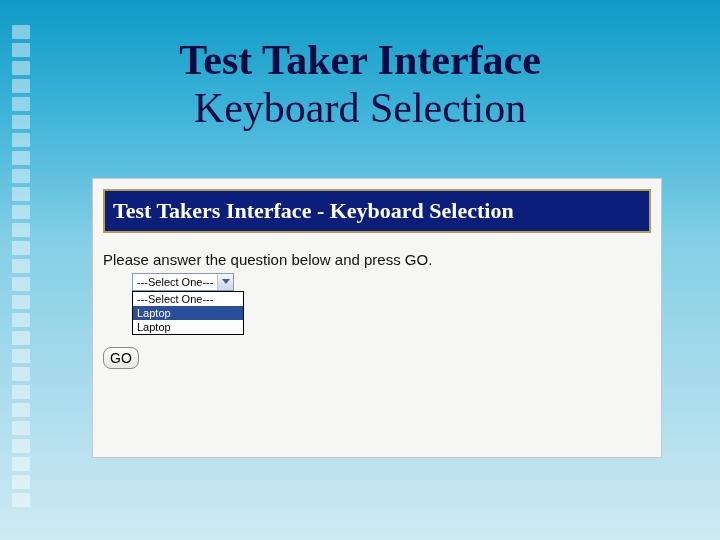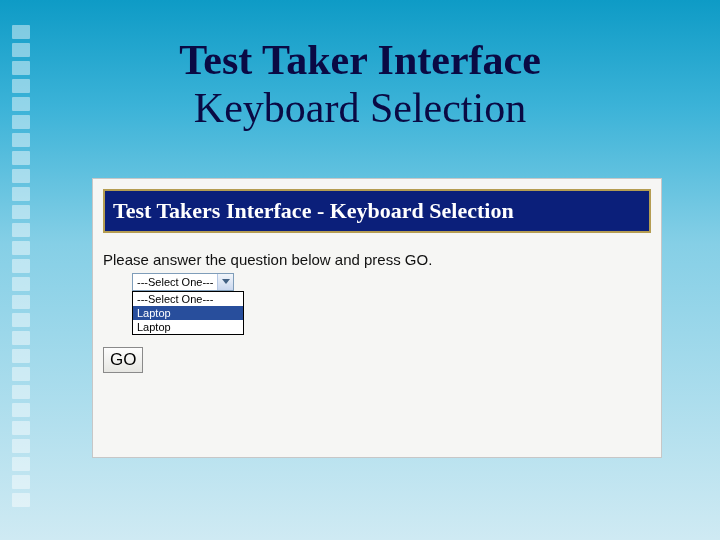--- a/index.html
+++ b/index.html
@@ -132,25 +132,25 @@
   }
   .listbox .opt.highlight {
     background: #284e9c;
     color: #fff;
   }
 
   .go-btn {
     margin-top: 12px;
     display: inline-block;
     font-family: "Tahoma","MS Sans Serif",sans-serif;
-    font-size: 17px;
+    font-size: 14px;
     padding: 2px 6px;
     background: linear-gradient(#fdfdfd, #e6e6e2);
     border: 1px solid #8a8a8a;
-    border-radius: 0;
+    border-radius: 8px;
     color: #000;
     cursor: pointer;
   }
 </style>
 </head>
 <body>
 
 <div class="deco-col">
   <div class="sq"></div>
   <div class="sq"></div>

